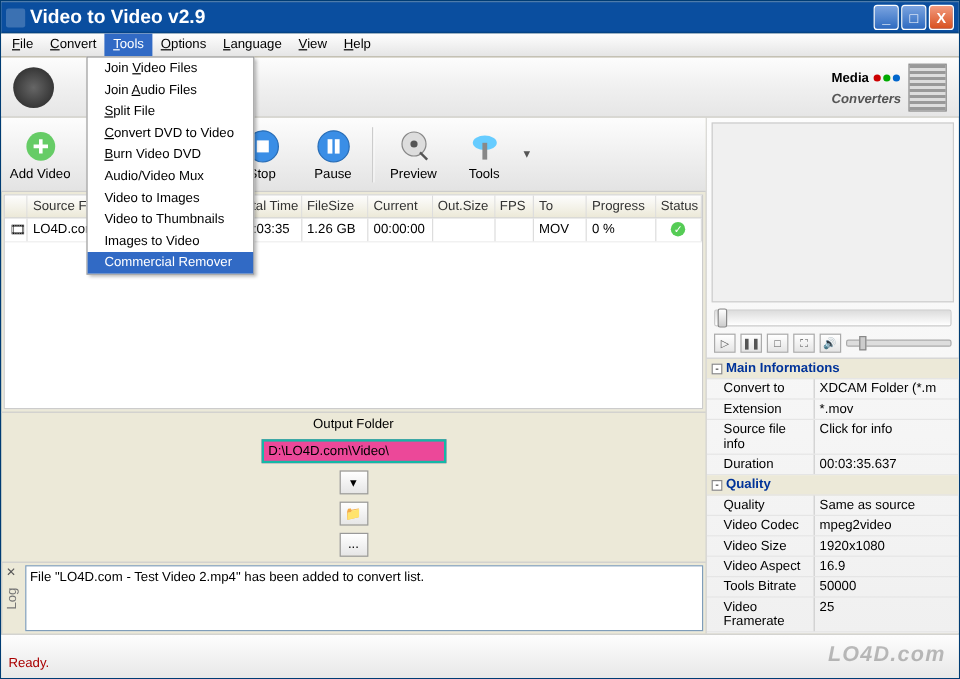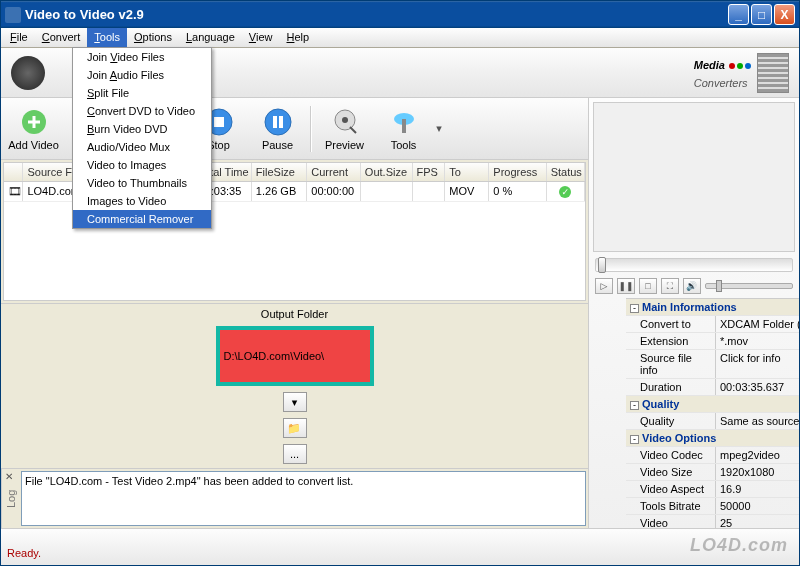--- a/index.html
+++ b/index.html
@@ -1,69 +1,69 @@
 <!DOCTYPE html>
 <html><head>
 <meta charset="utf-8">
 <style>
 * { box-sizing: border-box; margin: 0; padding: 0; font-family: Tahoma, Arial, sans-serif; font-size: 11px; }
 body { background: #888; width: 800px; height: 566px; overflow: hidden; position: relative; }
 .window { width: 800px; height: 566px; background: #ece9d8; border: 1px solid #003c74; display: flex; flex-direction: column; }
 .titlebar { height: 27px; background: linear-gradient(#3a6ea5,#0a4e9f 6%,#0a4e9f 92%,#003c74); display: flex; align-items: center; padding: 0 4px; color: #fff; }
 .titlebar .ticon { width: 16px; height: 16px; margin-right: 4px; display:inline-block; background:#fff3; border-radius:2px;}
-.titlebar .title { flex: 1; font-weight: bold; font-size: 13px; }
+.titlebar .title { flex: 1; font-weight: bold; font-size: 16px; }
 .titlebar .btns { display: flex; gap: 2px; }
 .winbtn { width: 21px; height: 21px; border: 1px solid #fff; border-radius: 3px; display: flex; align-items: center; justify-content: center; font-weight: bold; font-size: 12px; color:#fff; }
 .winbtn.min { background: linear-gradient(#7ba4e0,#2d6ac0);}
 .winbtn.max { background: linear-gradient(#7ba4e0,#2d6ac0);}
 .winbtn.close { background: linear-gradient(#f29b7f,#d84f1e);}
 .menubar { height: 20px; background: linear-gradient(#fefefe,#e5e5e5); border-bottom: 1px solid #aca899; display: flex; align-items: stretch; padding-left: 2px; gap:0;}
 .menubar .mitem { padding: 3px 7px; cursor: default; }
 .menubar .mitem:hover,.menubar .mitem.active { background: #316ac5; color: #fff; }
 .dropdown { position: absolute; left: 72px; top: 47px; width: 140px; background: #fff; border: 1px solid #999; box-shadow: 2px 2px 3px rgba(0,0,0,0.3); z-index: 100;}
 .dropdown .ditem { padding: 3px 8px 3px 14px; cursor: default; position:relative;}
 .dropdown .ditem:hover,.dropdown .ditem.hi { background: #316ac5; color: #fff; }
 .dropdown .ditem u { text-decoration: underline; }
 .brandbar { height: 50px; background: linear-gradient(#fdfdfd,#f0f0f0,#e6e6e6); border-bottom: 1px solid #ccc; display: flex; align-items: center; justify-content: flex-end; padding-right: 10px; position:relative;}
 .brandbar .brandtext { font-size: 16px; }
-.brandbar .brandtext .m { color:#000; font-style:italic; font-weight:bold;}
-.brandbar .brandtext .c { color:#555; font-weight:normal; font-style:italic;}
+.brandbar .brandtext .m { color:#000; font-weight:bold;}
+.brandbar .brandtext .c { color:#555; font-weight:bold; font-style:italic;}
 .brandbar .dots span{ display:inline-block;width:6px;height:6px;border-radius:50%;margin-left:2px;}
 .filmico { width:32px; height:40px; background: repeating-linear-gradient(#999,#999 3px,#ddd 3px,#ddd 5px); border:1px solid #888; margin-left:6px;}
 .main { flex: 1; display: flex; overflow: hidden;}
 .leftpane { flex: 1; display: flex; flex-direction: column; border-right: 1px solid #ccc; min-width:0;}
 .toolbar { height: 62px; background: linear-gradient(#fdfdfd,#f0f0f0,#e3e3e3); border-bottom: 1px solid #ccc; display: flex; align-items: center; padding: 2px 4px; gap: 2px;}
 .tbtn { width: 57px; height: 56px; border: 1px solid transparent; display: flex; flex-direction: column; align-items: center; justify-content: center; gap: 2px; border-radius: 2px;}
 .tbtn .ico { width: 30px; height: 30px; display: flex; align-items: center; justify-content: center; font-size: 22px;}
 .tbtn .lbl { font-size: 11px; text-align:center;}
 .tsep { width: 2px; height: 46px; border-left: 1px solid #ccc; border-right: 1px solid #fff; margin: 0 2px;}
 .dropind{width:10px;display:flex;align-items:center;justify-content:center;color:#555;}
 .content { flex: 1; background: #fff; border: 1px solid #ccc; margin: 2px; overflow: auto; min-height:0;}
 .thead { display: flex; background: linear-gradient(#fdfdfd,#ece9d8); border-bottom: 1px solid #ccc;}
 .thead .th, .row .td { padding: 3px 4px; border-right: 1px solid #ddd; overflow:hidden; white-space:nowrap;}
 .thead .th { font-weight: normal; color:#333; background: linear-gradient(#fdfdfd,#ece9d8);}
 .row { display: flex; border-bottom: 1px solid #eee;}
 .c0{width:20px;text-align:center} .c1{width:180px} .c2{width:60px} .c3{width:58px} .c4{width:56px} .c5{width:54px} .c6{width:34px} .c7{width:46px} .c8{width:60px} .c9{width:40px;text-align:center}
 .outputrow { display: flex; align-items: center; padding: 4px 6px; gap: 6px; border-top:1px solid #ccc;flex-direction:column;}
-.outputrow input { flex: 1; height: 20px; border: 4px solid #14b8a6; padding: 20px 4px; background:#ef4444;}
+.outputrow input { flex: 1; height: 20px; border: 2px solid #14b8a6; padding: 2px 4px; background:#ec4899;}
 .iconbtn { width: 24px; height: 20px; border: 1px solid #999; background: linear-gradient(#fff,#e6e6e6); display: flex; align-items: center; justify-content: center; font-size:11px;}
 .logarea { display: flex; border-top:1px solid #ccc; height: 60px;}
 .loglbl { width: 18px; display: flex; align-items: center; justify-content: center; writing-mode: vertical-rl; transform: rotate(180deg); color:#777; border-right:1px solid #ccc;}
 .logbox { flex:1; background: #fff; border: 1px solid #7f9db9; margin: 2px; padding: 3px; position:relative;}
 .logclose{position:absolute;left:-14px;top:2px;font-size:10px;color:#555}
 .statusbar { height: 18px; background: linear-gradient(#fdfdfd,#e8e8e8); border-top: 1px solid #ccc; padding: 18px 6px; color: #a00;}
 .rightpane { width: 210px; display: flex; flex-direction: column; background: linear-gradient(#fdfdfd,#f0f0f0);}
 .preview { height: 150px; margin: 4px; border: 1px solid #ccc; background: #f0f0f0;}
 .pslider { height: 14px; margin: 2px 6px; position: relative; background:linear-gradient(#ddd,#fff); border:1px solid #ccc; border-radius:2px;}
 .pslider .thumb{position:absolute;left:2px;top:-2px;width:8px;height:16px;background:linear-gradient(#fff,#ccc);border:1px solid #888;border-radius:2px;}
 .pctrls { display: flex; gap: 4px; padding: 4px 6px; align-items: center;}
 .pctrls .pbtn { width: 18px; height: 16px; border: 1px solid #aaa; background:linear-gradient(#fff,#e5e5e5); display:flex;align-items:center;justify-content:center;font-size:9px;color:#555;}
 .volslider{flex:1;height:6px;background:#ddd;border:1px solid #aaa;position:relative;border-radius:2px;}
 .volslider .vthumb{position:absolute;left:10px;top:-4px;width:6px;height:12px;background:#ccc;border:1px solid #888;}
-.propgrid { flex: 1; overflow-y: auto; border-top: 1px solid #ccc; font-size:11px;margin-left:37px;}
+.propgrid { flex: 1; overflow-y: auto; border-top: 1px solid #ccc; font-size:11px;}
 .pgr { display: flex; border-bottom: 1px solid #e5e5e5;}
 .pgr.cat { background: #ece9d8; font-weight: bold; color: #003399;}
 .pgr .pk { width: 90px; padding: 2px 4px 2px 14px; border-right: 1px solid #ccc;}
 .pgr.cat .pk { padding-left: 4px; width:100%; border-right:none;}
 .pgr .pv { flex: 1; padding: 2px 4px; overflow:hidden;white-space:nowrap;}
 .pgr.cat .toggle{display:inline-block;width:9px;height:9px;border:1px solid #888;text-align:center;line-height:7px;font-size:9px;margin-right:3px;background:#fff;color:#000;font-weight:normal;}
 svg{display:block}
 .watermark{position:absolute;right:12px;bottom:10px;color:rgba(0,0,0,0.25);font-size:18px;font-weight:bold;font-style:italic;letter-spacing:1px;}
 </style>
 </head>
@@ -247,23 +247,20 @@
             <div class="pk">Duration</div>
             <div class="pv">00:03:35.637</div>
           </div>
           <div class="pgr cat">
             <div class="pk"><span class="toggle">-</span>Quality</div>
           </div>
           <div class="pgr">
             <div class="pk">Quality</div>
             <div class="pv">Same as source</div>
           </div>
-          <div class="pgr cat">
-            <div class="pk"><span class="toggle">-</span>Video Options</div>
-          </div>
           <div class="pgr">
             <div class="pk">Video Codec</div>
             <div class="pv">mpeg2video</div>
           </div>
           <div class="pgr">
             <div class="pk">Video Size</div>
             <div class="pv">1920x1080</div>
           </div>
           <div class="pgr">
             <div class="pk">Video Aspect</div>

